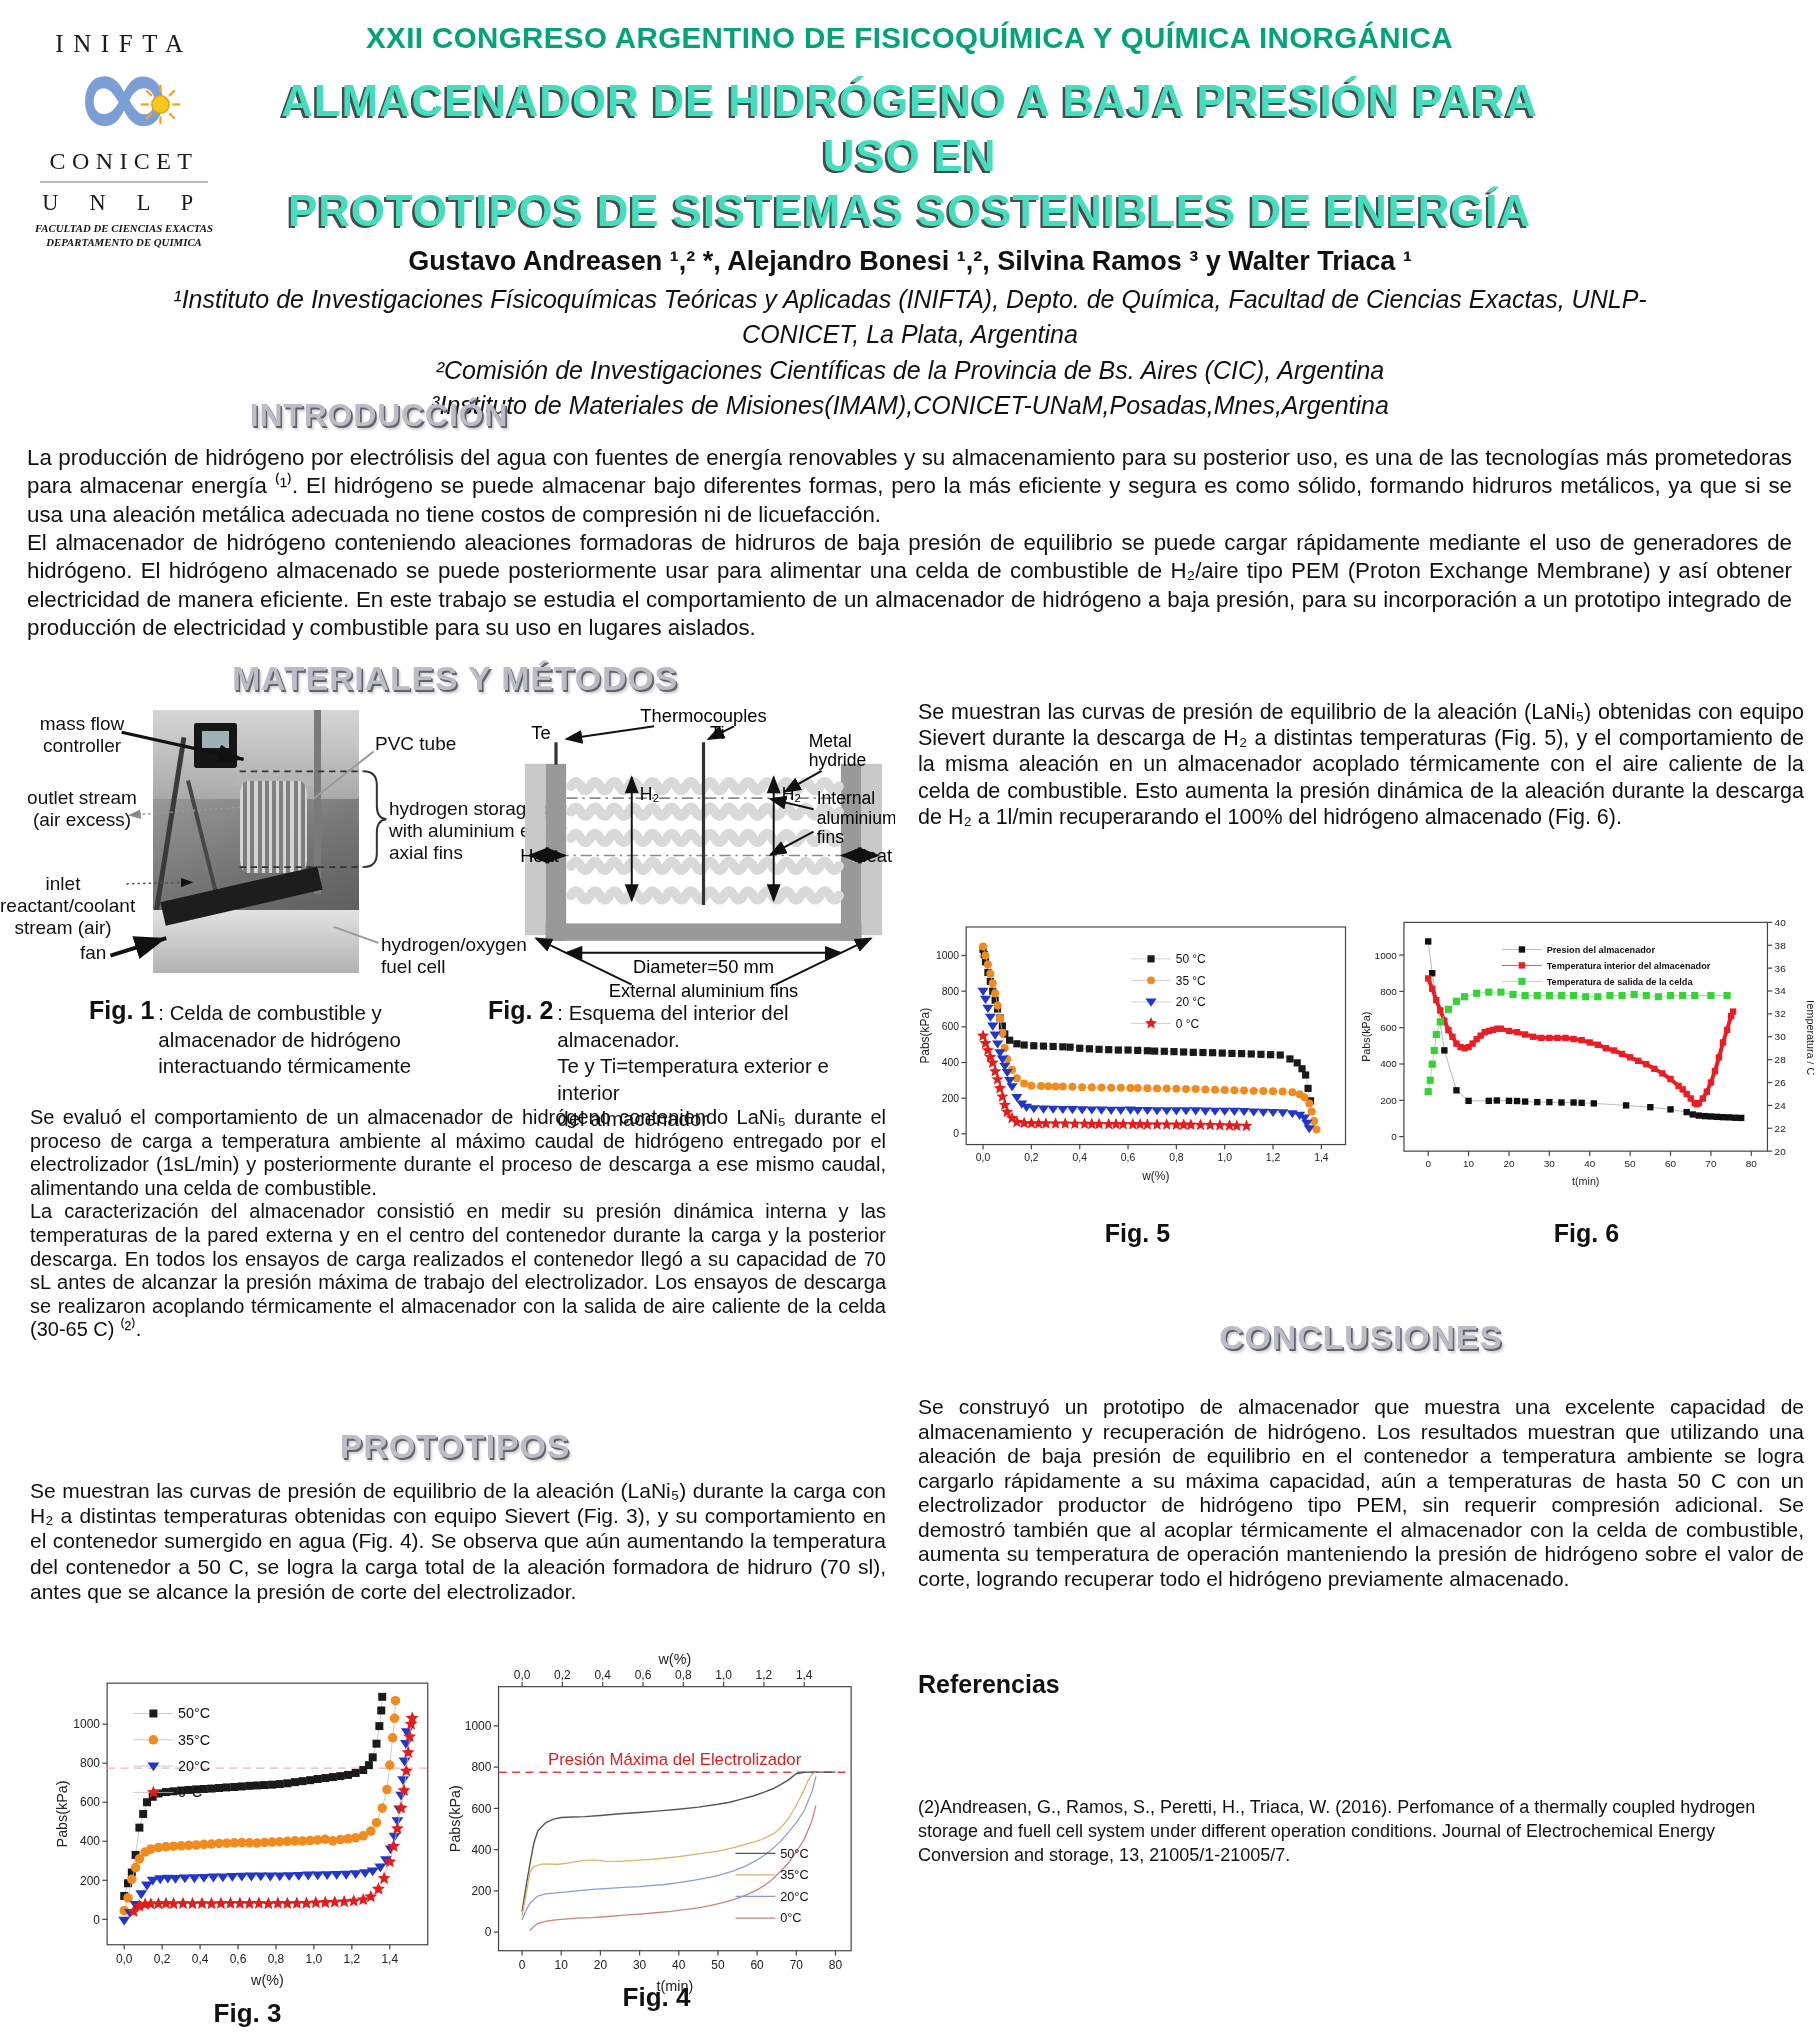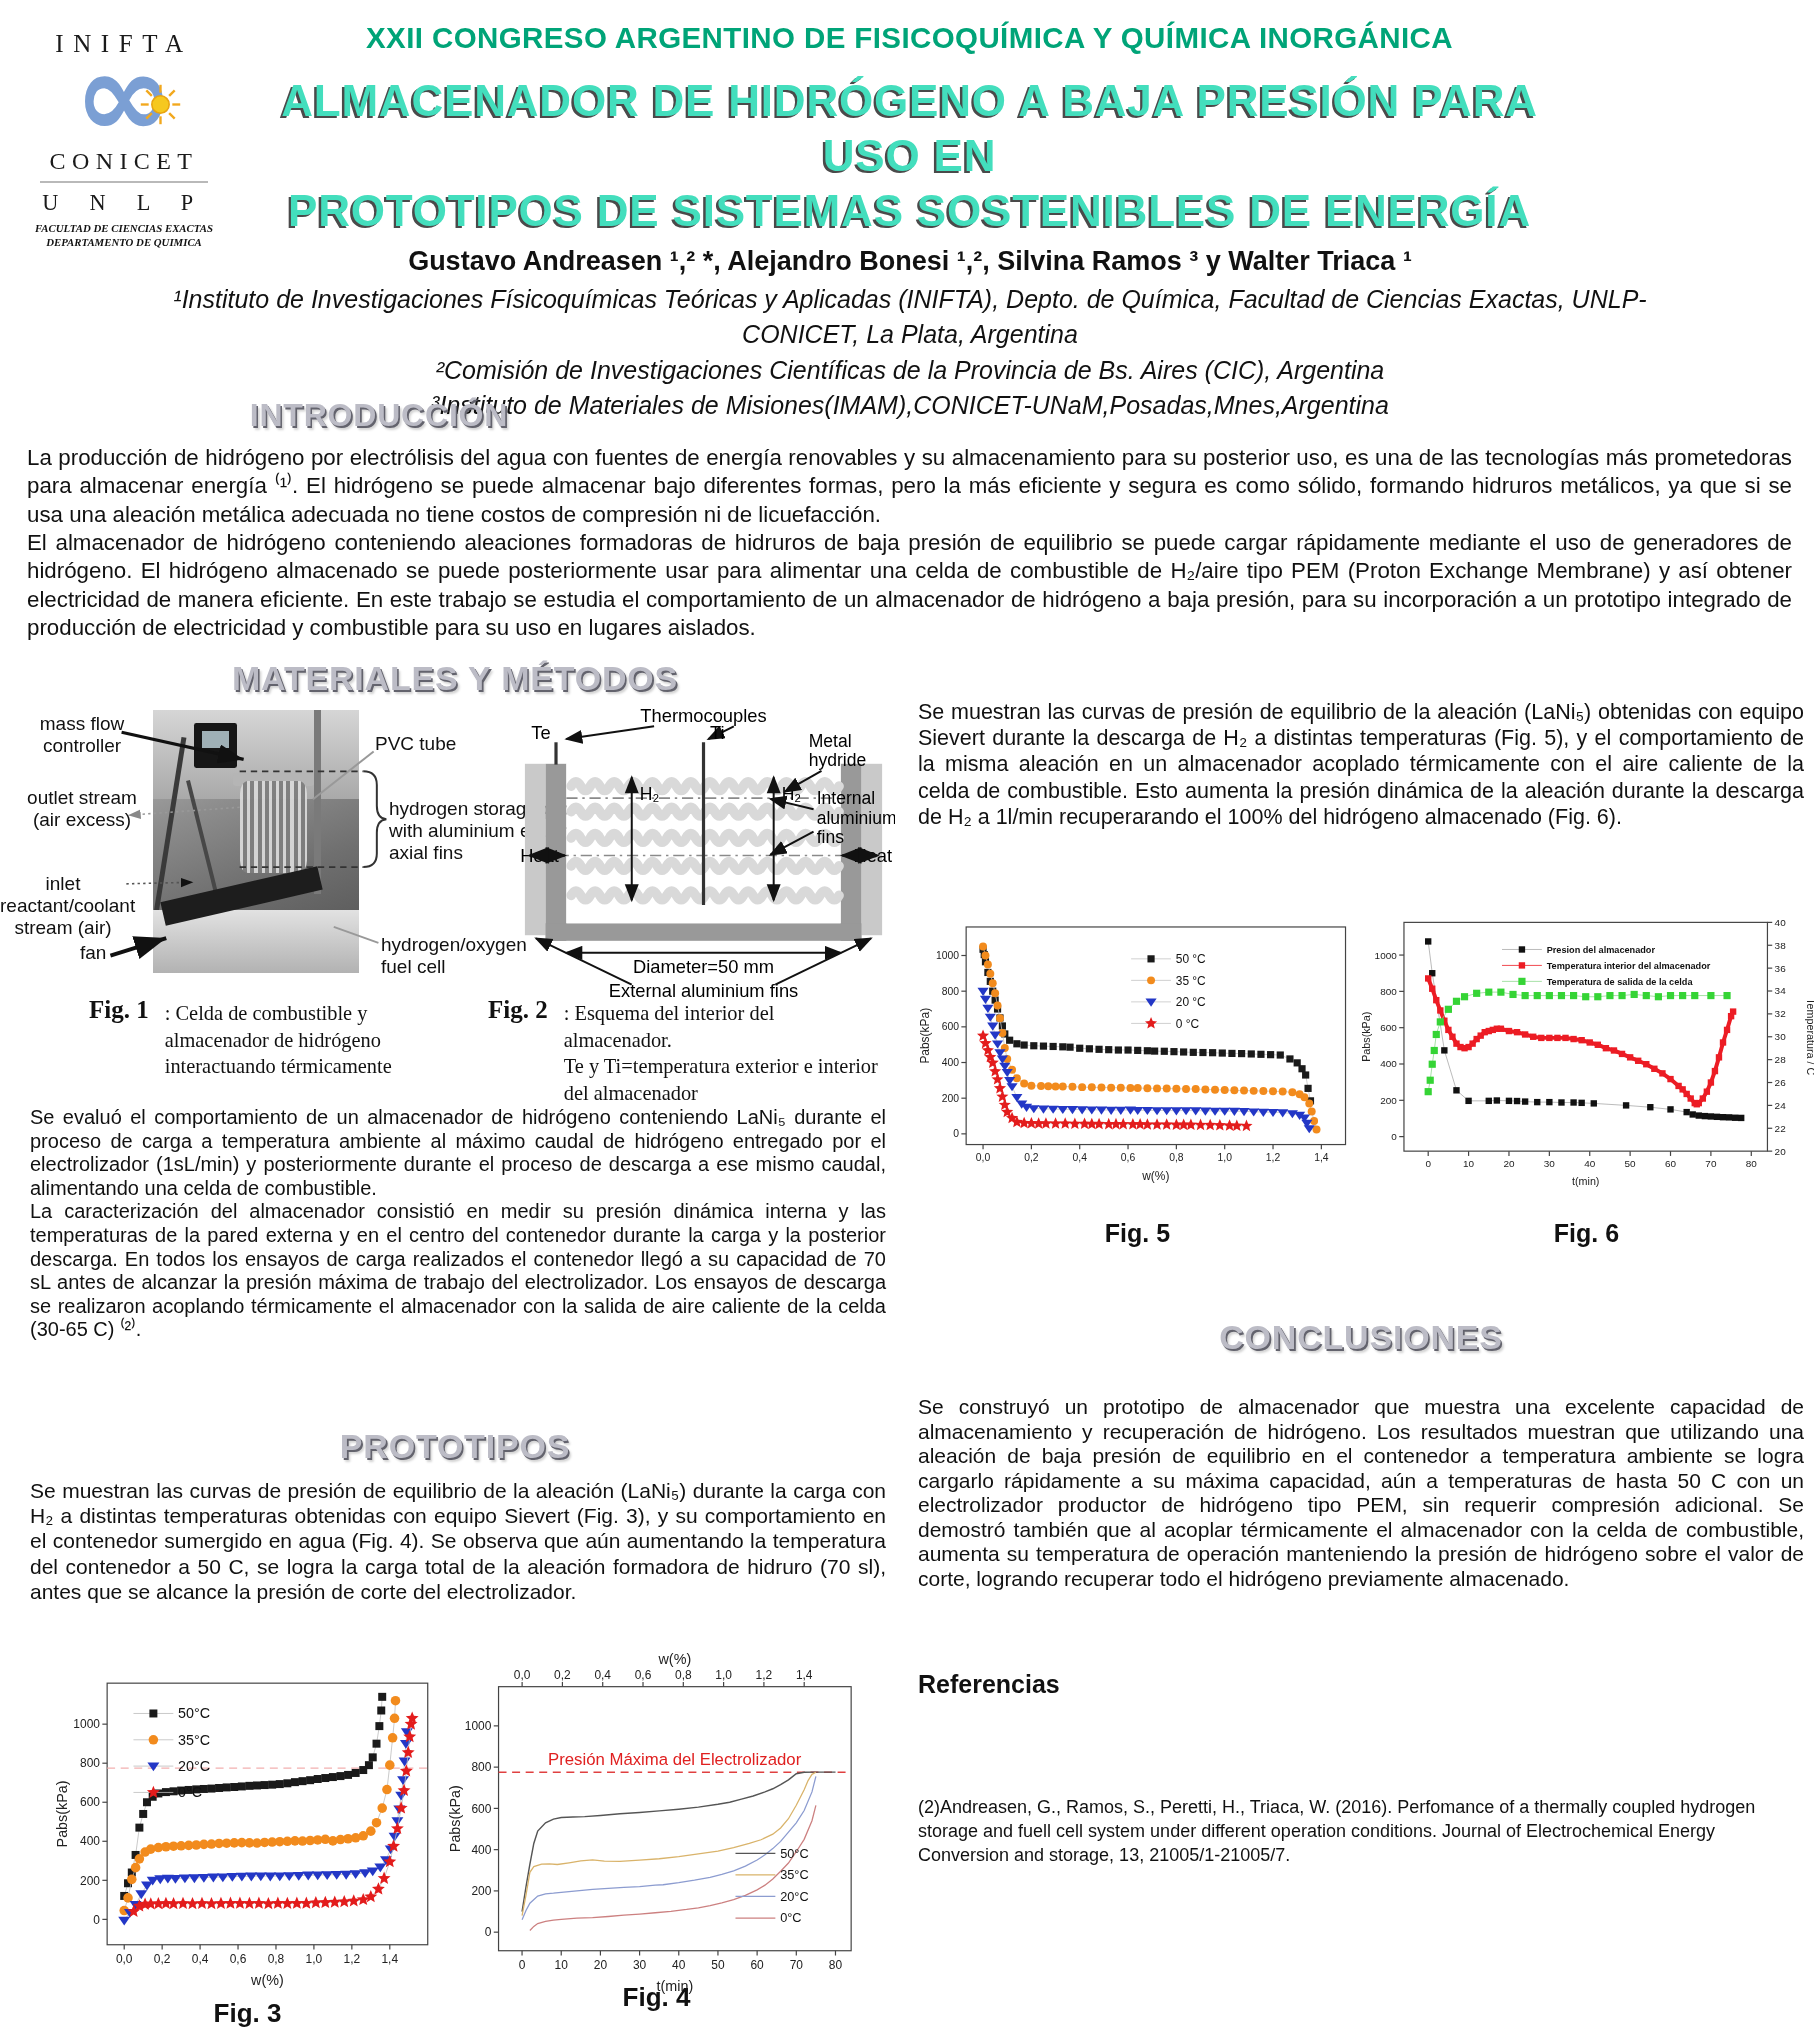--- a/index.html
+++ b/index.html
@@ -54,21 +54,21 @@
     background:repeating-linear-gradient(90deg,#d8d8d8 0 3.2px,#7e7e7e 3.2px 7.2px);}
   .ph-cap{position:absolute;left:39%;top:24%;width:39%;height:5%;background:#b5b5b5;border-radius:3.2px;}
   .ph-cell{position:absolute;left:4%;top:66%;width:78%;height:9%;background:#1d1d1d;transform:rotate(-13deg);}
   .ph-table{position:absolute;left:0;bottom:0;width:100%;height:24%;background:linear-gradient(#e2e2e2,#b2b2b2);}
   .ph-wire1{position:absolute;left:6%;top:10%;width:4.8px;height:80%;background:#3a3a3a;transform:rotate(9deg);}
   .ph-wire2{position:absolute;left:26%;top:26%;width:4px;height:66%;background:#474747;transform:rotate(-14deg);}
   .fig1-label{position:absolute;font-size:19px;line-height:1.15;white-space:pre-line;color:#111;}
   .fig-overlay{position:absolute;pointer-events:none;}
 
   
-  .figcap{position:absolute;display:flex;gap:16px;font-family:Liberation Serif, serif;}
+  .figcap{position:absolute;display:flex;gap:4px;}
   .figcap .b{font-size:25px;font-weight:bold;white-space:nowrap;}
   .figcap .t{font-size:20.4px;line-height:1.3;white-space:pre-line;padding-top:4px;}
   .chartcap{position:absolute;text-align:center;font-size:26px;font-weight:bold;}
 
   
   .chart{position:absolute;}
   svg text{font-family:"Liberation Sans", sans-serif;}
 </style>
 </head>
 <body>

